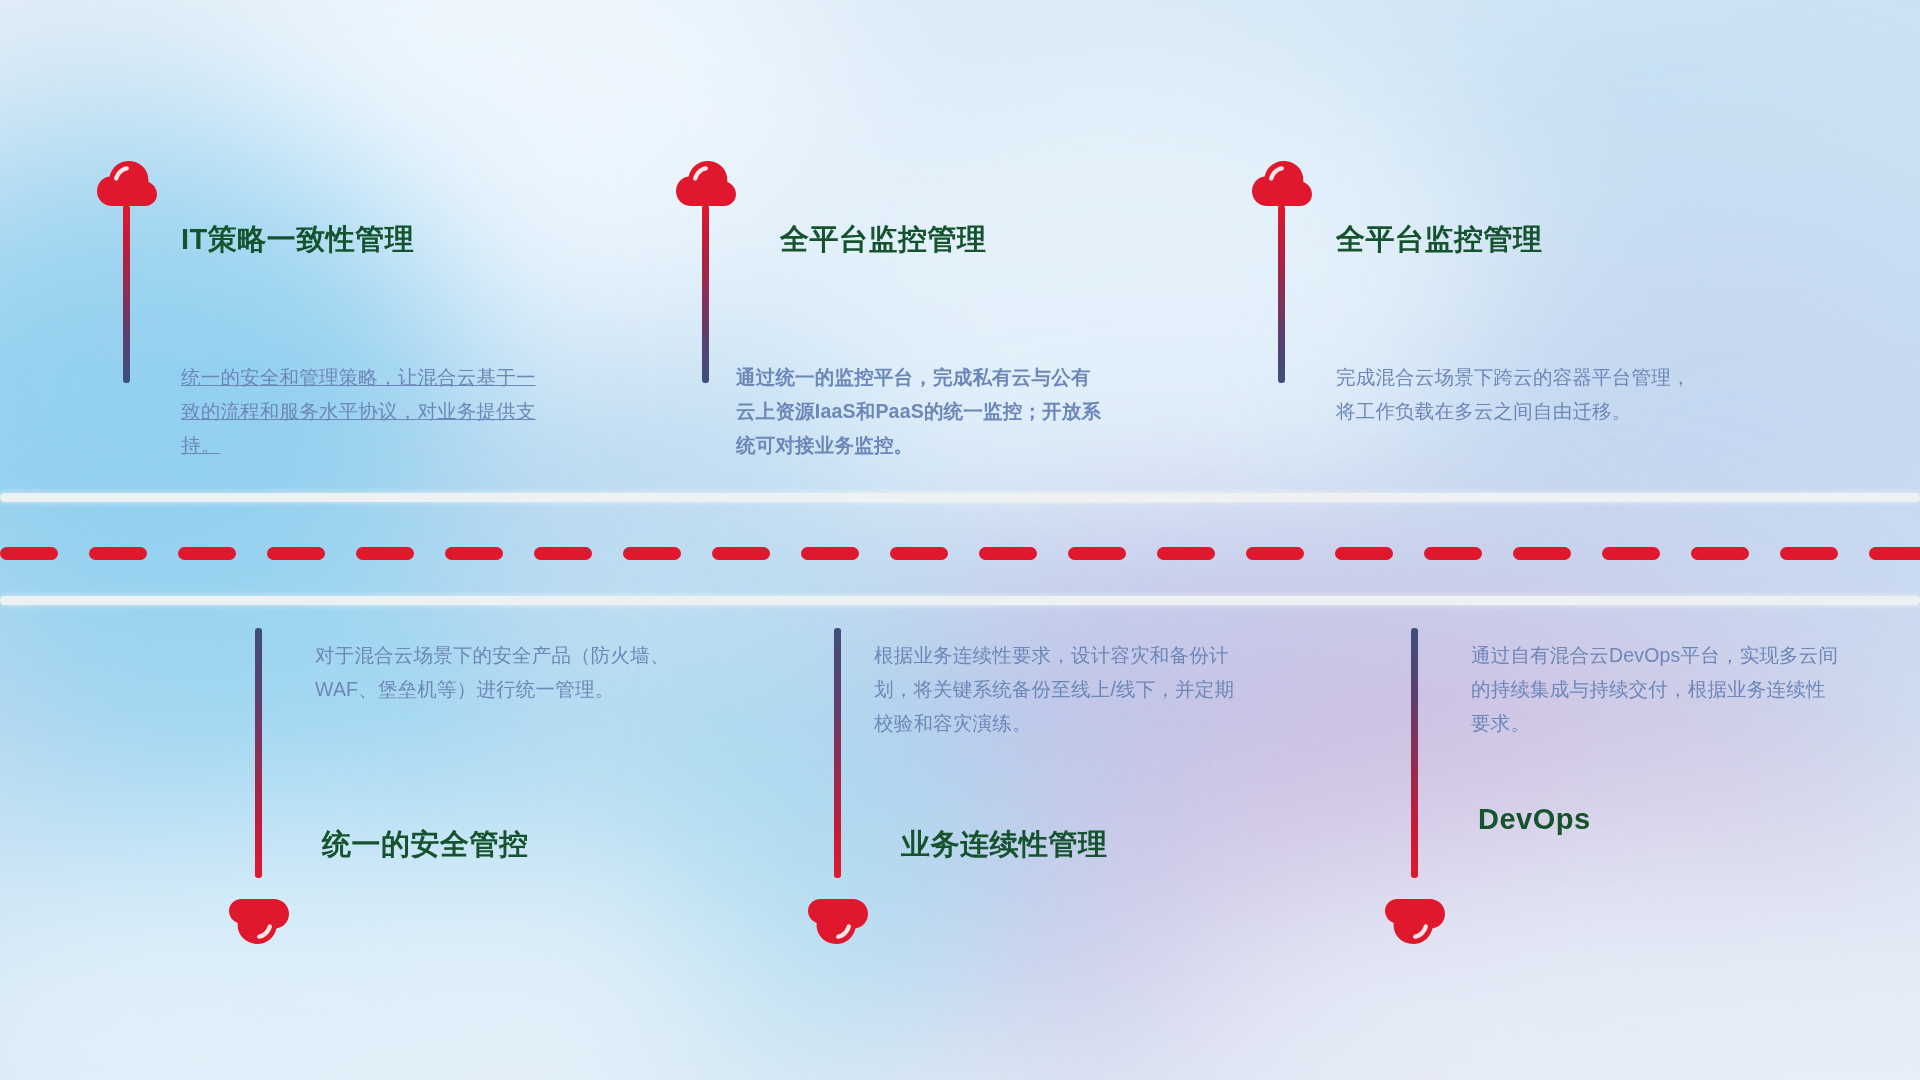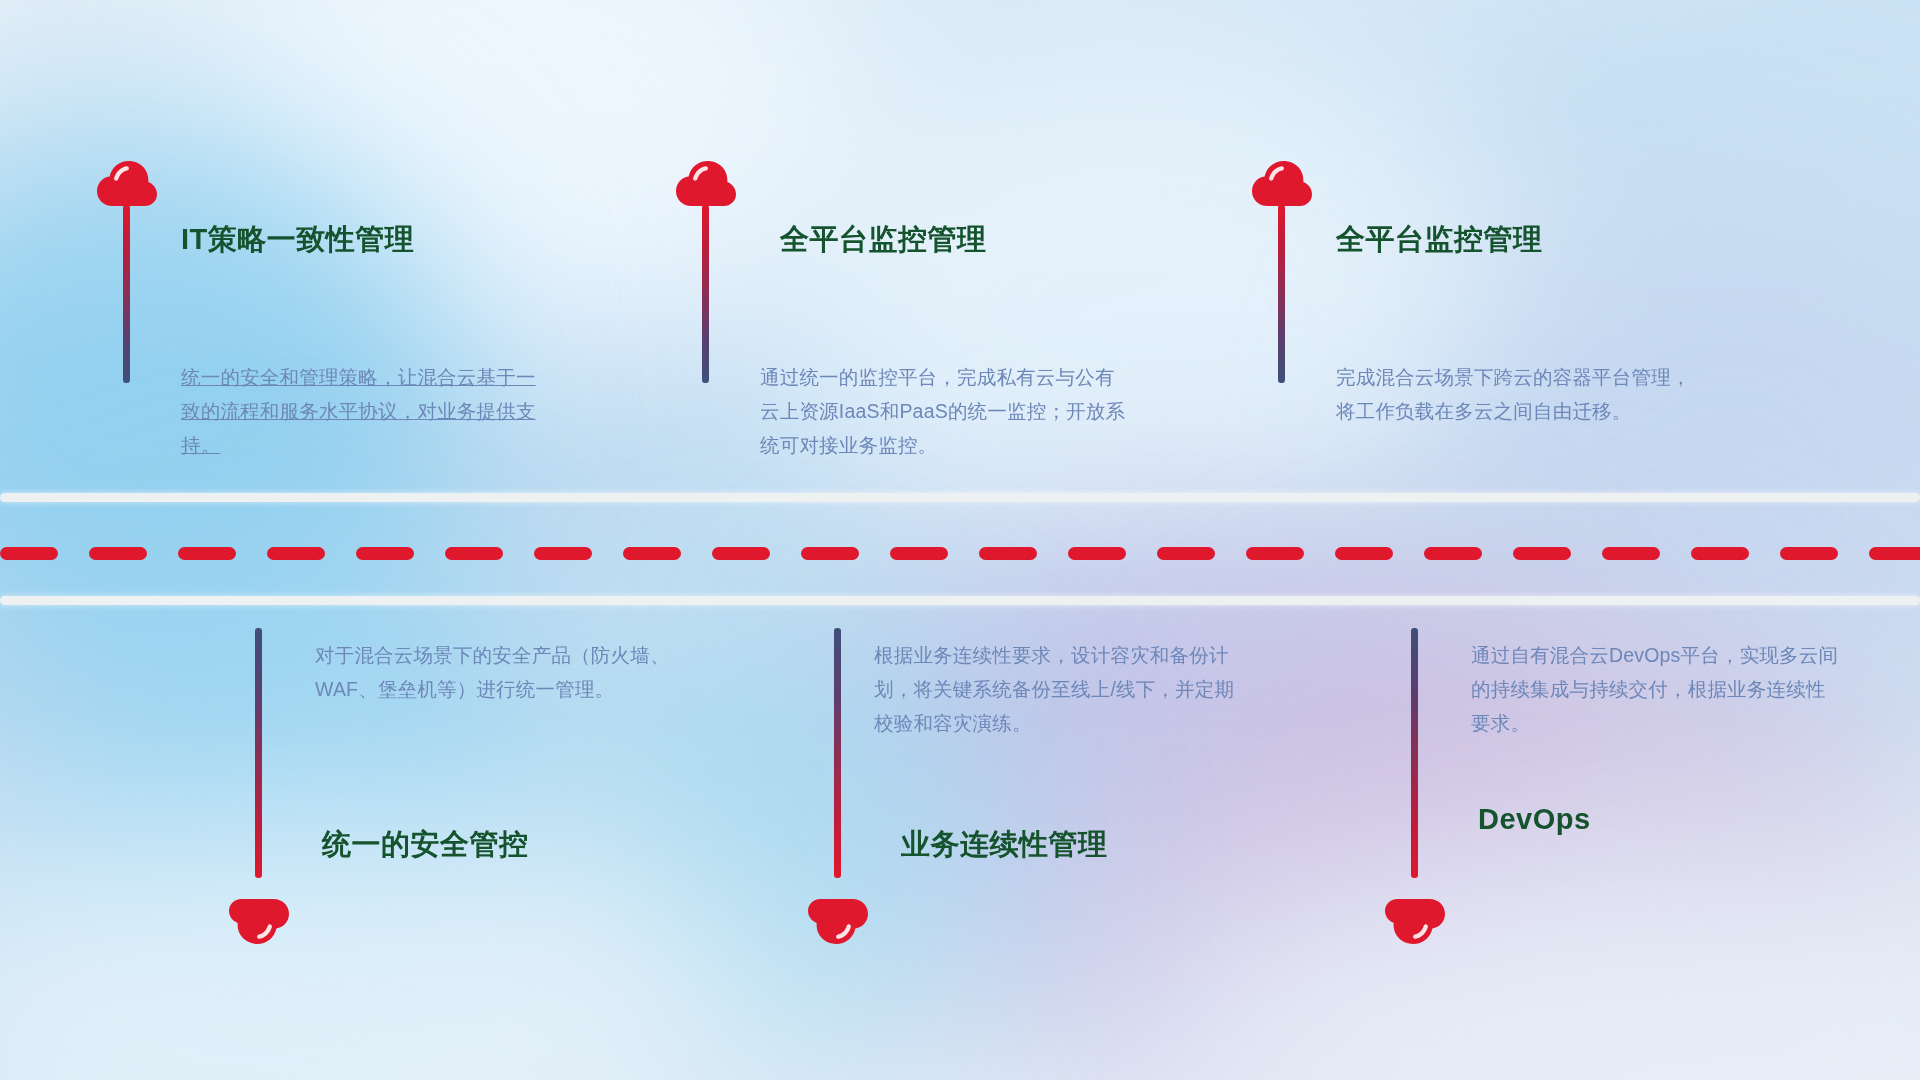--- a/index.html
+++ b/index.html
@@ -134,21 +134,21 @@
 
 <div class="item">
   <div class="cloud" style="left:675px; top:160px;">
     <svg viewBox="0 0 62 47" xmlns="http://www.w3.org/2000/svg">
       <path d="M16.5 46C7.6 46 1 39.6 1 31.2 1 23.6 6.4 17.4 13.6 16.5 15.6 7.2 23.4 1 32.8 1c10.9 0 19.6 8.3 19.6 18.9 0 .7 0 1.4-.1 2.1C57.4 23.9 61 28.6 61 34.2 61 40.8 55.5 46 48.7 46H16.5z" fill="#E0182D"></path>
       <path d="M18.2 17.8c1.9-6.1 6.4-10.4 12.1-11.6 1.3-.3 2.4.5 2.6 1.7.2 1.2-.6 2.3-1.9 2.6-4.1.9-7.3 4-8.7 8.5-.4 1.2-1.6 1.9-2.8 1.6-1.1-.3-1.7-1.5-1.3-2.8z" fill="#FFFFFF" opacity="0.88"></path>
     </svg>
   </div>
   <div class="stem down" style="left:702px; top:205px; height:178px;"></div>
   <div class="title" style="left:780px; top:222px;">全平台监控管理</div>
-  <div class="body w370" style="left:760px; top:360px;">通过统一的监控平台，完成私有云与公有云上资源IaaS和PaaS的统一监控；开放系统可对接业务监控。</div>
+  <div class="body w370" style="left:736px; top:360px;font-weight:bold;">通过统一的监控平台，完成私有云与公有云上资源IaaS和PaaS的统一监控；开放系统可对接业务监控。</div>
 </div>
 
 <div class="item">
   <div class="cloud" style="left:1251px; top:160px;">
     <svg viewBox="0 0 62 47" xmlns="http://www.w3.org/2000/svg">
       <path d="M16.5 46C7.6 46 1 39.6 1 31.2 1 23.6 6.4 17.4 13.6 16.5 15.6 7.2 23.4 1 32.8 1c10.9 0 19.6 8.3 19.6 18.9 0 .7 0 1.4-.1 2.1C57.4 23.9 61 28.6 61 34.2 61 40.8 55.5 46 48.7 46H16.5z" fill="#E0182D"></path>
       <path d="M18.2 17.8c1.9-6.1 6.4-10.4 12.1-11.6 1.3-.3 2.4.5 2.6 1.7.2 1.2-.6 2.3-1.9 2.6-4.1.9-7.3 4-8.7 8.5-.4 1.2-1.6 1.9-2.8 1.6-1.1-.3-1.7-1.5-1.3-2.8z" fill="#FFFFFF" opacity="0.88"></path>
     </svg>
   </div>
   <div class="stem down" style="left:1278px; top:205px; height:178px;"></div>

